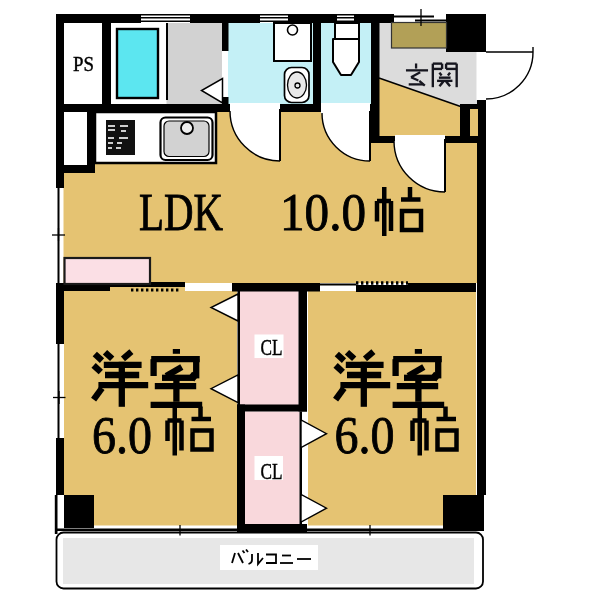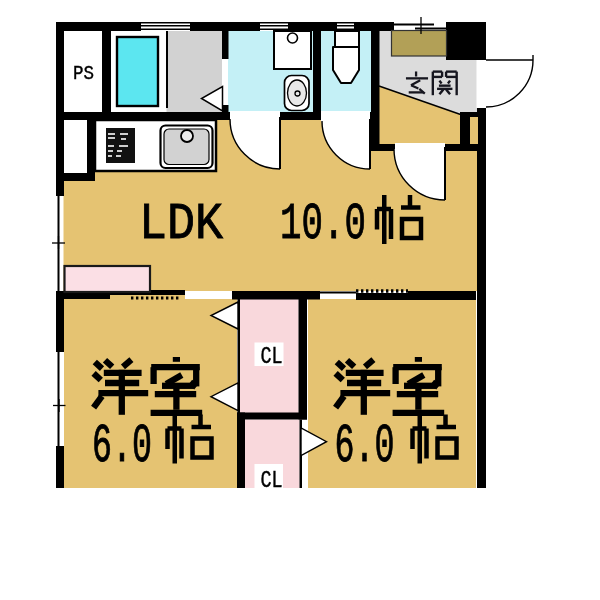--- a/index.html
+++ b/index.html
@@ -1,16 +1,16 @@
 <!DOCTYPE html>
 <html><head>
 <meta charset="utf-8">
 <style>
 html,body{margin:0;padding:0;background:#fff;}
-#plan{width:600px;height:480px;position:relative;font-family:Liberation Mono, monospace;margin-top:8px;}
+#plan{width:600px;height:600px;position:relative;font-family:Liberation Serif, serif;}
 </style>
 </head>
 <body>
 <div id="plan">
 <svg width="600" height="600" viewBox="0 0 600 600">
 
 <defs>
 <g id="Gjou" fill="none" stroke="#000" stroke-width="9">
 <path d="M18.5,1 V99"></path>
 <path d="M4,29 H32"></path>

